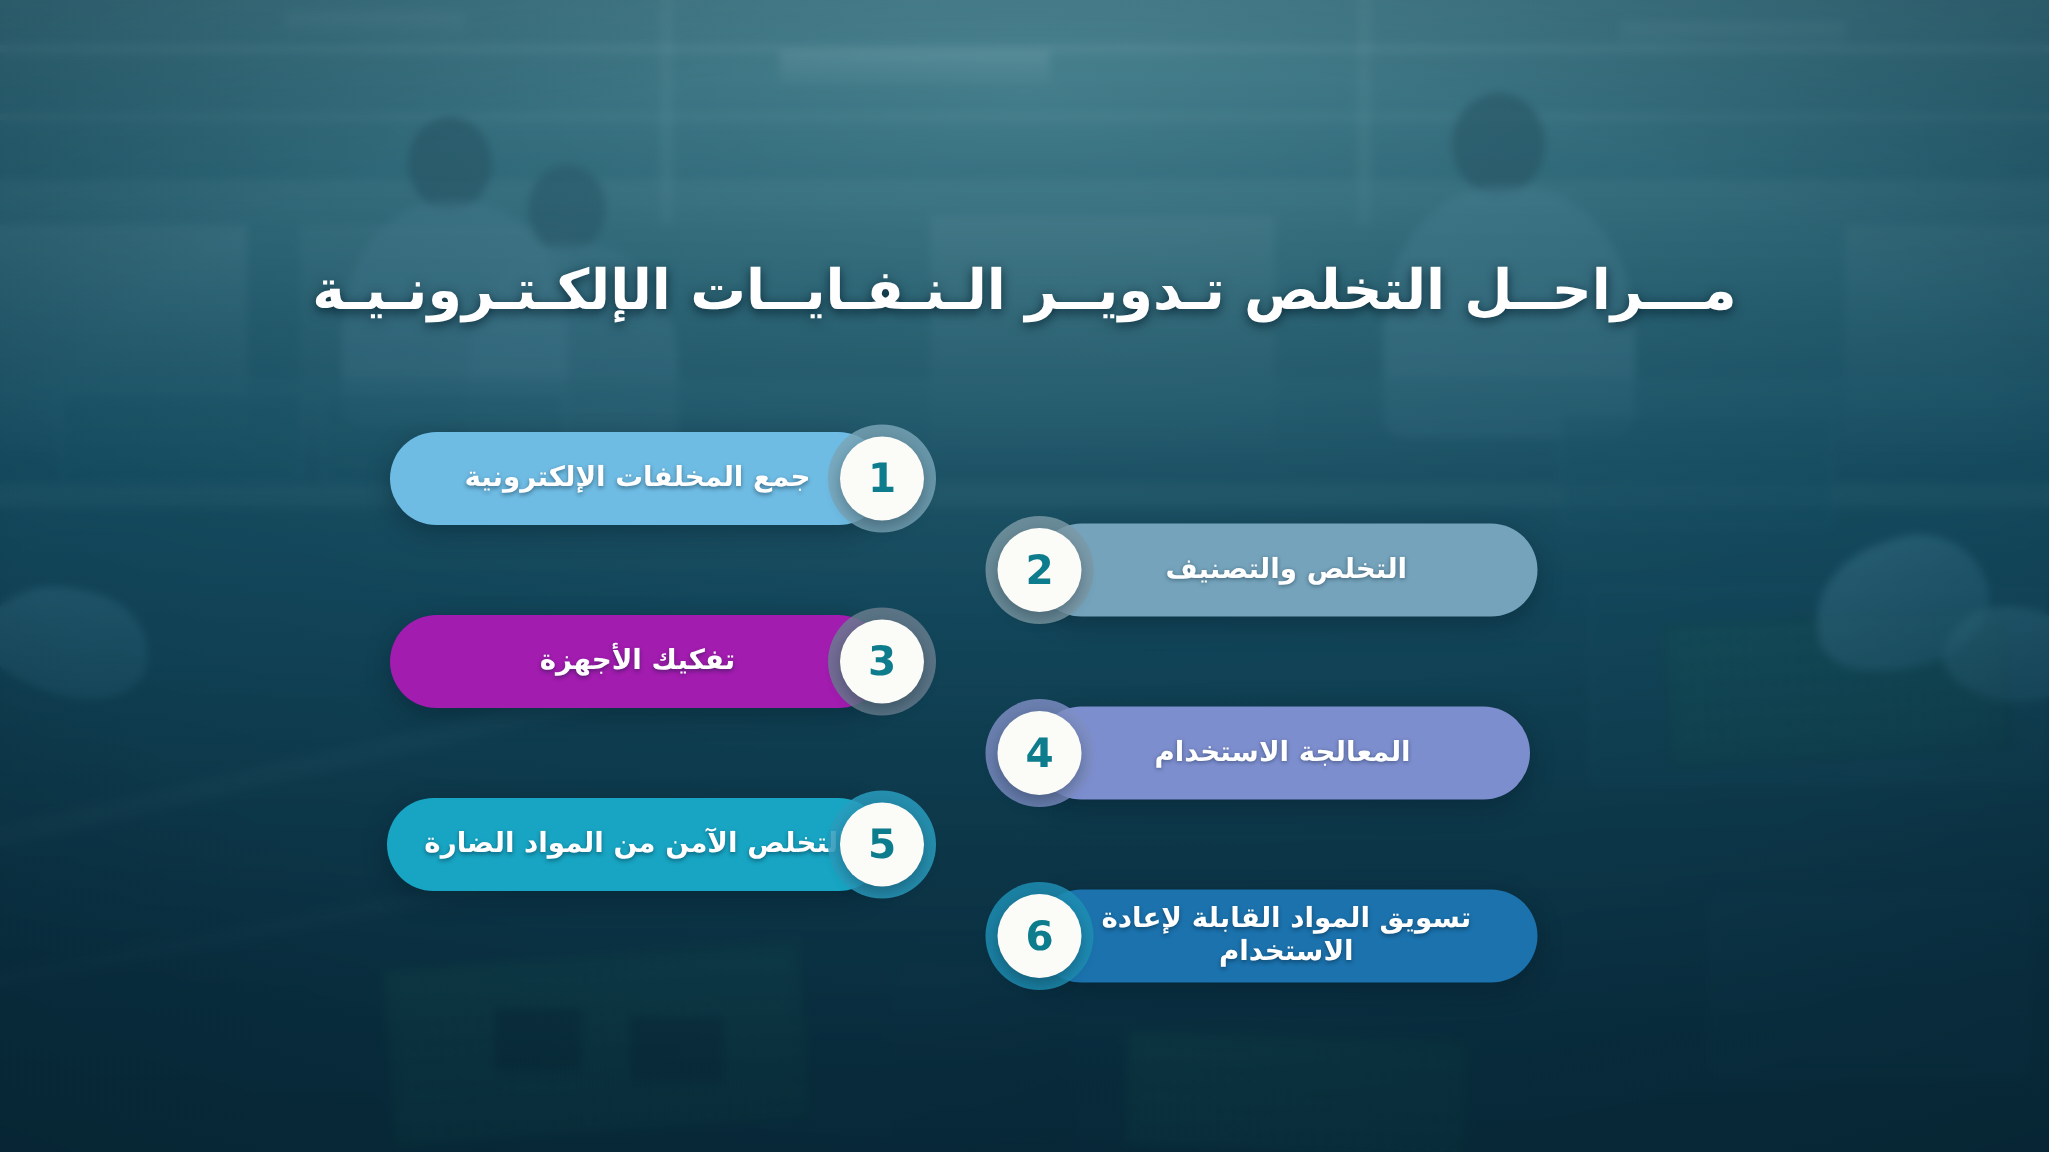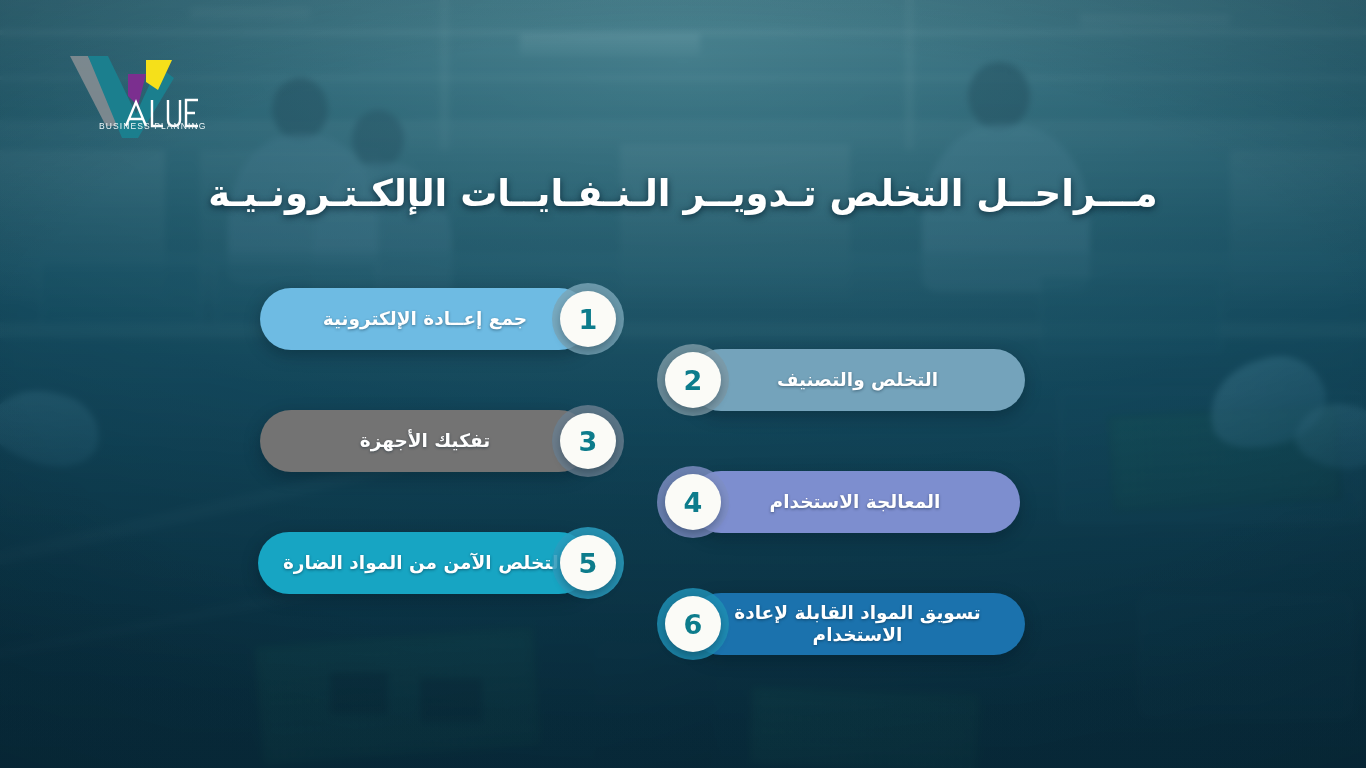--- a/index.html
+++ b/index.html
@@ -244,67 +244,47 @@
   <div>
     <div class="glove" style="left:1208px;top:360px;width:118px;height:86px;transform:rotate(-18deg);"></div>
     <div class="glove" style="left:1296px;top:404px;width:86px;height:64px;transform:rotate(8deg);opacity:.85;"></div>
     <div class="glove" style="left:-10px;top:392px;width:110px;height:72px;transform:rotate(14deg);opacity:.8;"></div>
   </div>
 
   <div class="bg-layer bg-blur"></div>
   <div class="bg-layer bg-tint"></div>
   <div class="bg-layer bg-vignette"></div>
 
-  <div class="logo">
-    <svg width="150" height="92" viewBox="0 0 150 92">
-
-      <polygon points="8,8 26,8 62,78 44,78" fill="#8a8f94" opacity="0.85"></polygon>
-
-      <polygon points="26,8 46,8 74,66 96,18 112,30 76,90 60,90" fill="#1b7f8e"></polygon>
-
-      <polygon points="66,26 84,26 76,58 66,48" fill="#7b2f8f"></polygon>
-
-      <polygon points="84,12 110,12 96,42 84,34" fill="#f5e01a"></polygon>
-
-      <g fill="none" stroke="#ffffff" stroke-width="2.4">
-        <path d="M64,78 L74,54 L84,78 M67,71 L81,71"></path>
-        <path d="M90,52 L90,78 L101,78"></path>
-        <path d="M106,52 L106,72 Q106,78 112,78 Q118,78 118,72 L118,52"></path>
-        <path d="M136,52 L124,52 L124,78 L136,78 M124,65 L133,65"></path>
-      </g>
-    </svg>
-    <div class="logo-sub">BUSINESS PLANNING</div>
-  </div>
 
   <div class="title">مـــراحــل التخلص تـدويــر الـنـفـايــات الإلكـتـرونـيـة</div>
 
   <div class="steps">
 
     <div class="step" style="left:0; top:8px;">
       <div class="bar" style="left:260px; width:330px; background:#6ebbe3;">
-        <div class="bar-label">جمع إعــادة الإلكترونية</div>
+        <div class="bar-label">جمع المخلفات الإلكترونية</div>
       </div>
       <div class="disc" style="left:552px; background:rgba(122,166,184,0.82);"></div>
       <div class="num-circle" style="left:560px;">
         <span>1</span>
       </div>
     </div>
 
     <div class="step" style="left:0; top:69px;">
       <div class="bar" style="left:690px; width:335px; background:#74a3bb;">
         <div class="bar-label">التخلص والتصنيف</div>
       </div>
       <div class="disc" style="left:657px; background:rgba(125,154,166,0.82);"></div>
       <div class="num-circle" style="left:665px;">
         <span>2</span>
       </div>
     </div>
 
     <div class="step" style="left:0; top:130px;">
-      <div class="bar" style="left:260px; width:330px; background:#737373;align-items:center;">
+      <div class="bar" style="left:260px; width:330px; background:#a21caf;align-items:center;">
         <div class="bar-label">تفكيك الأجهزة</div>
       </div>
       <div class="disc" style="left:552px; background:rgba(106,127,144,0.82);"></div>
       <div class="num-circle" style="left:560px;">
         <span>3</span>
       </div>
     </div>
 
     <div class="step" style="left:0; top:191px;">
       <div class="bar" style="left:690px; width:330px; background:#7d8ecf;">

